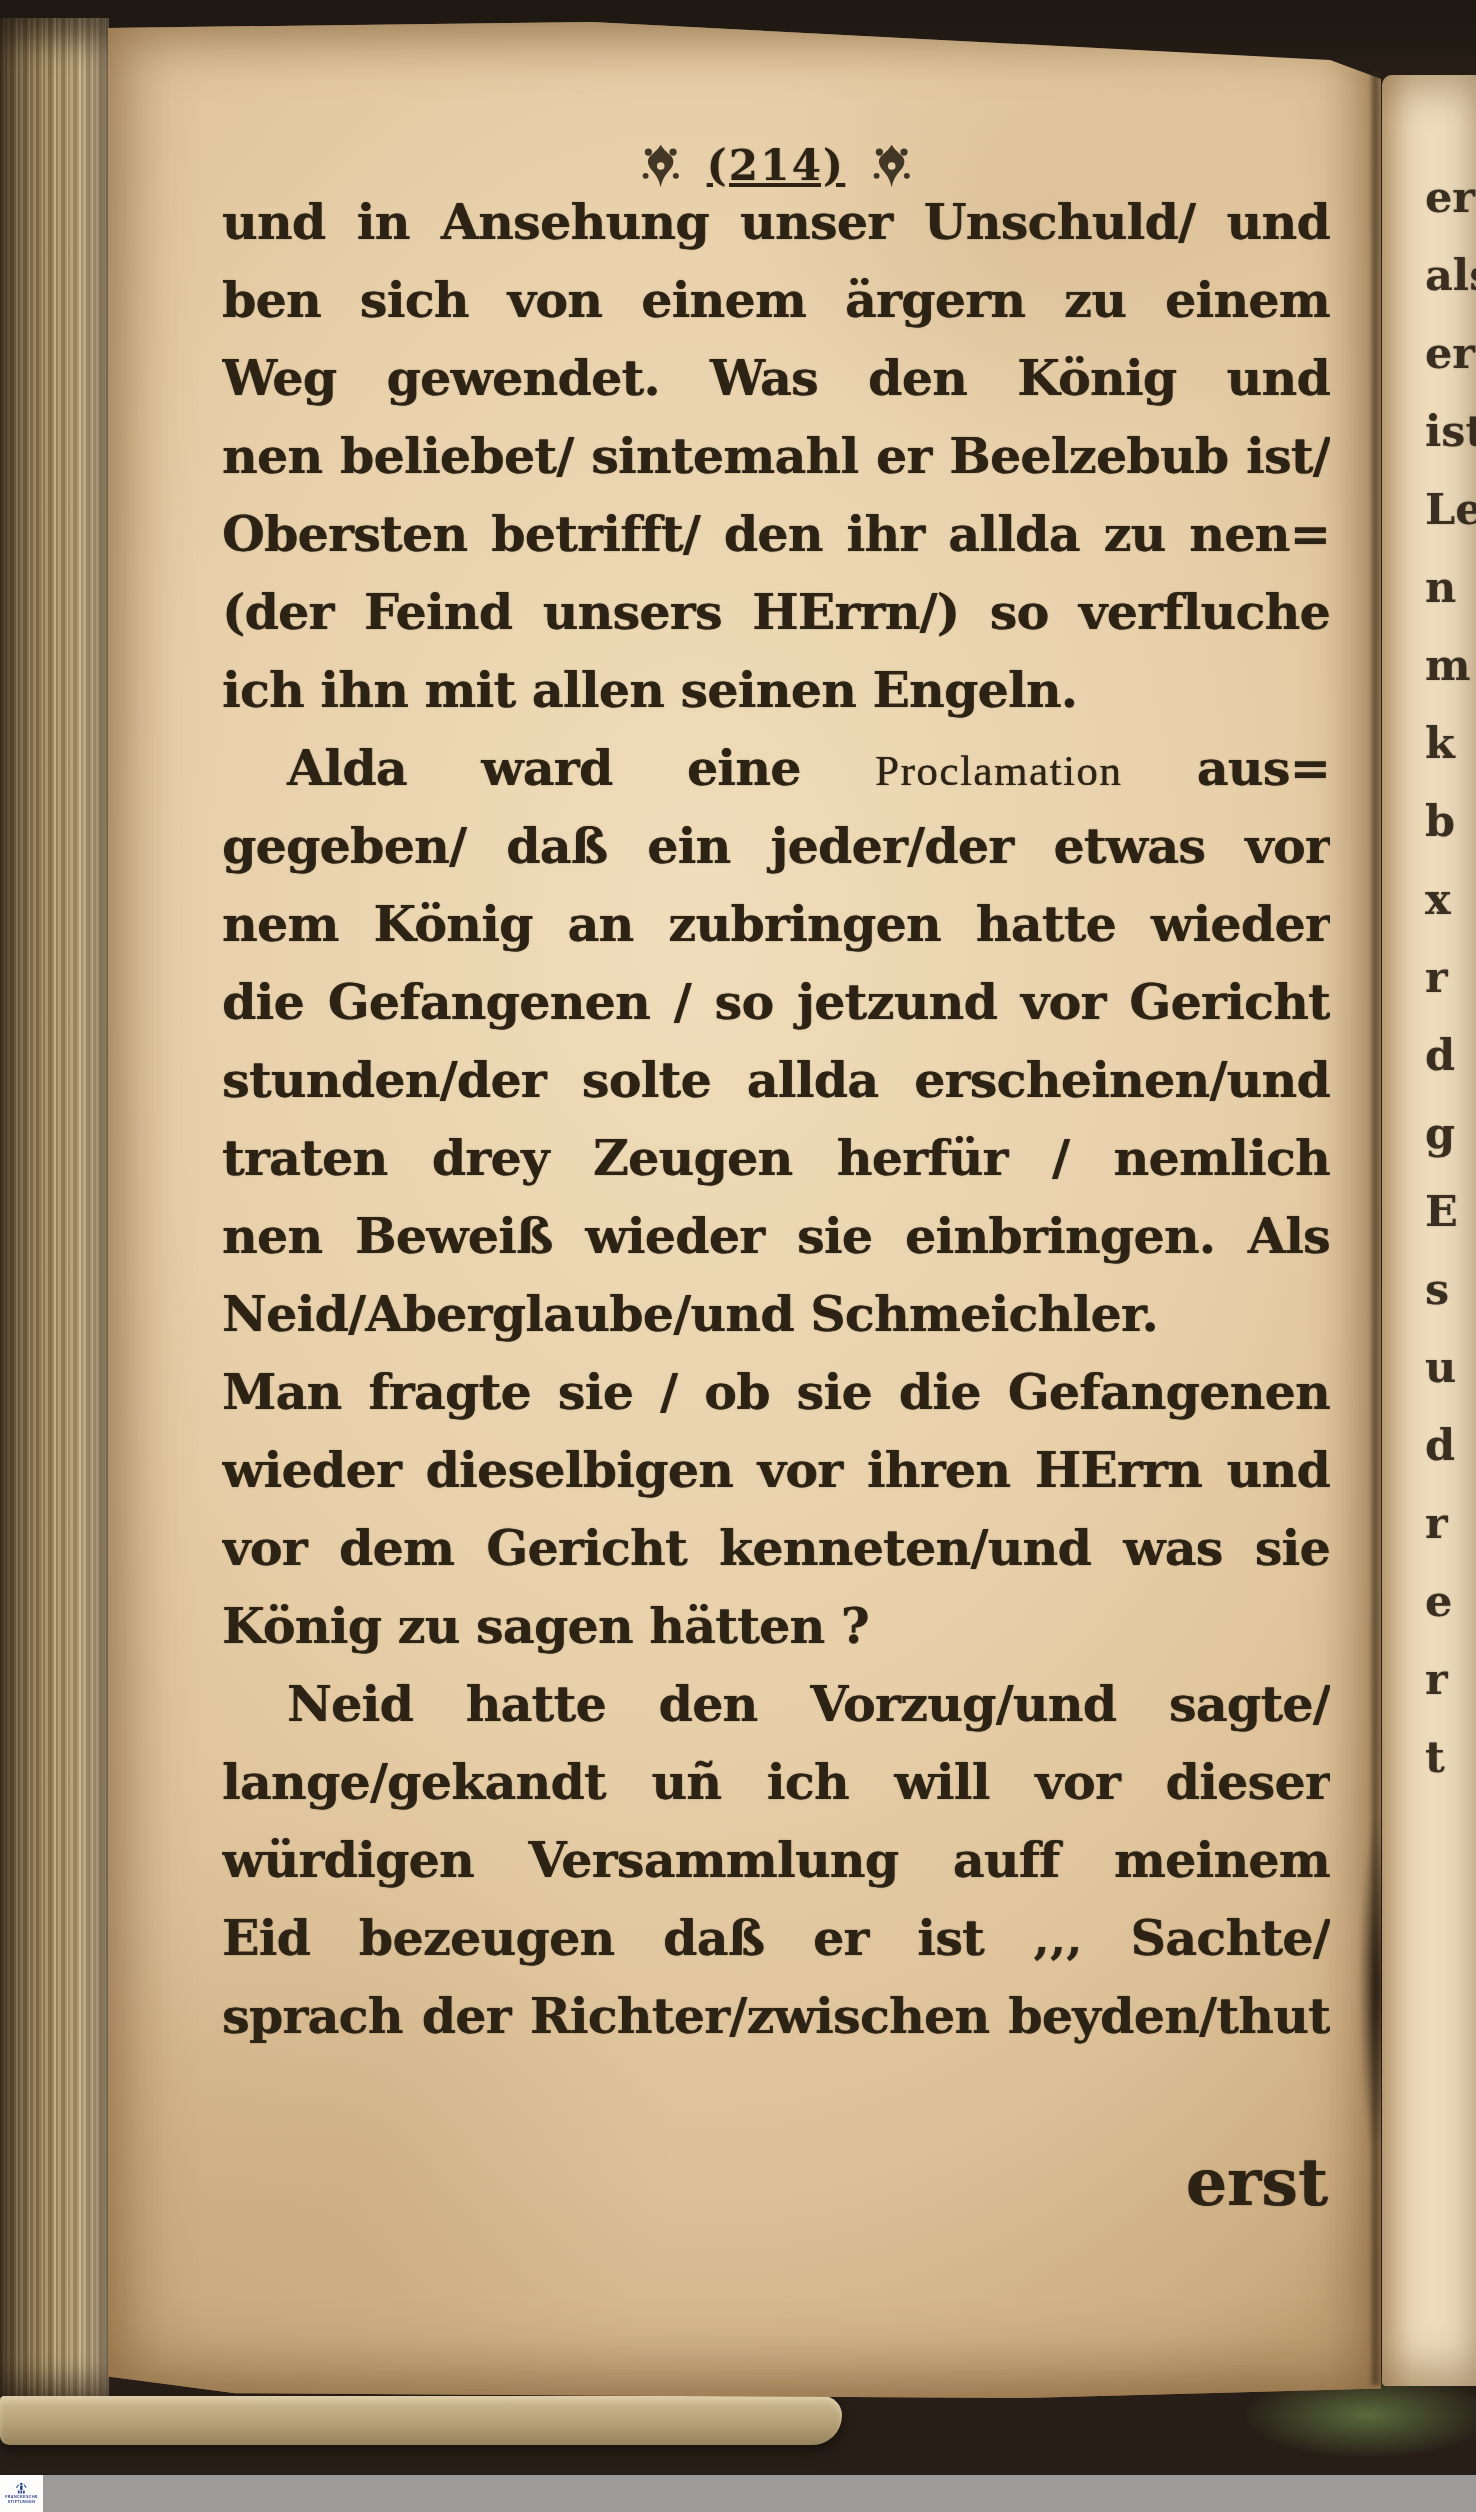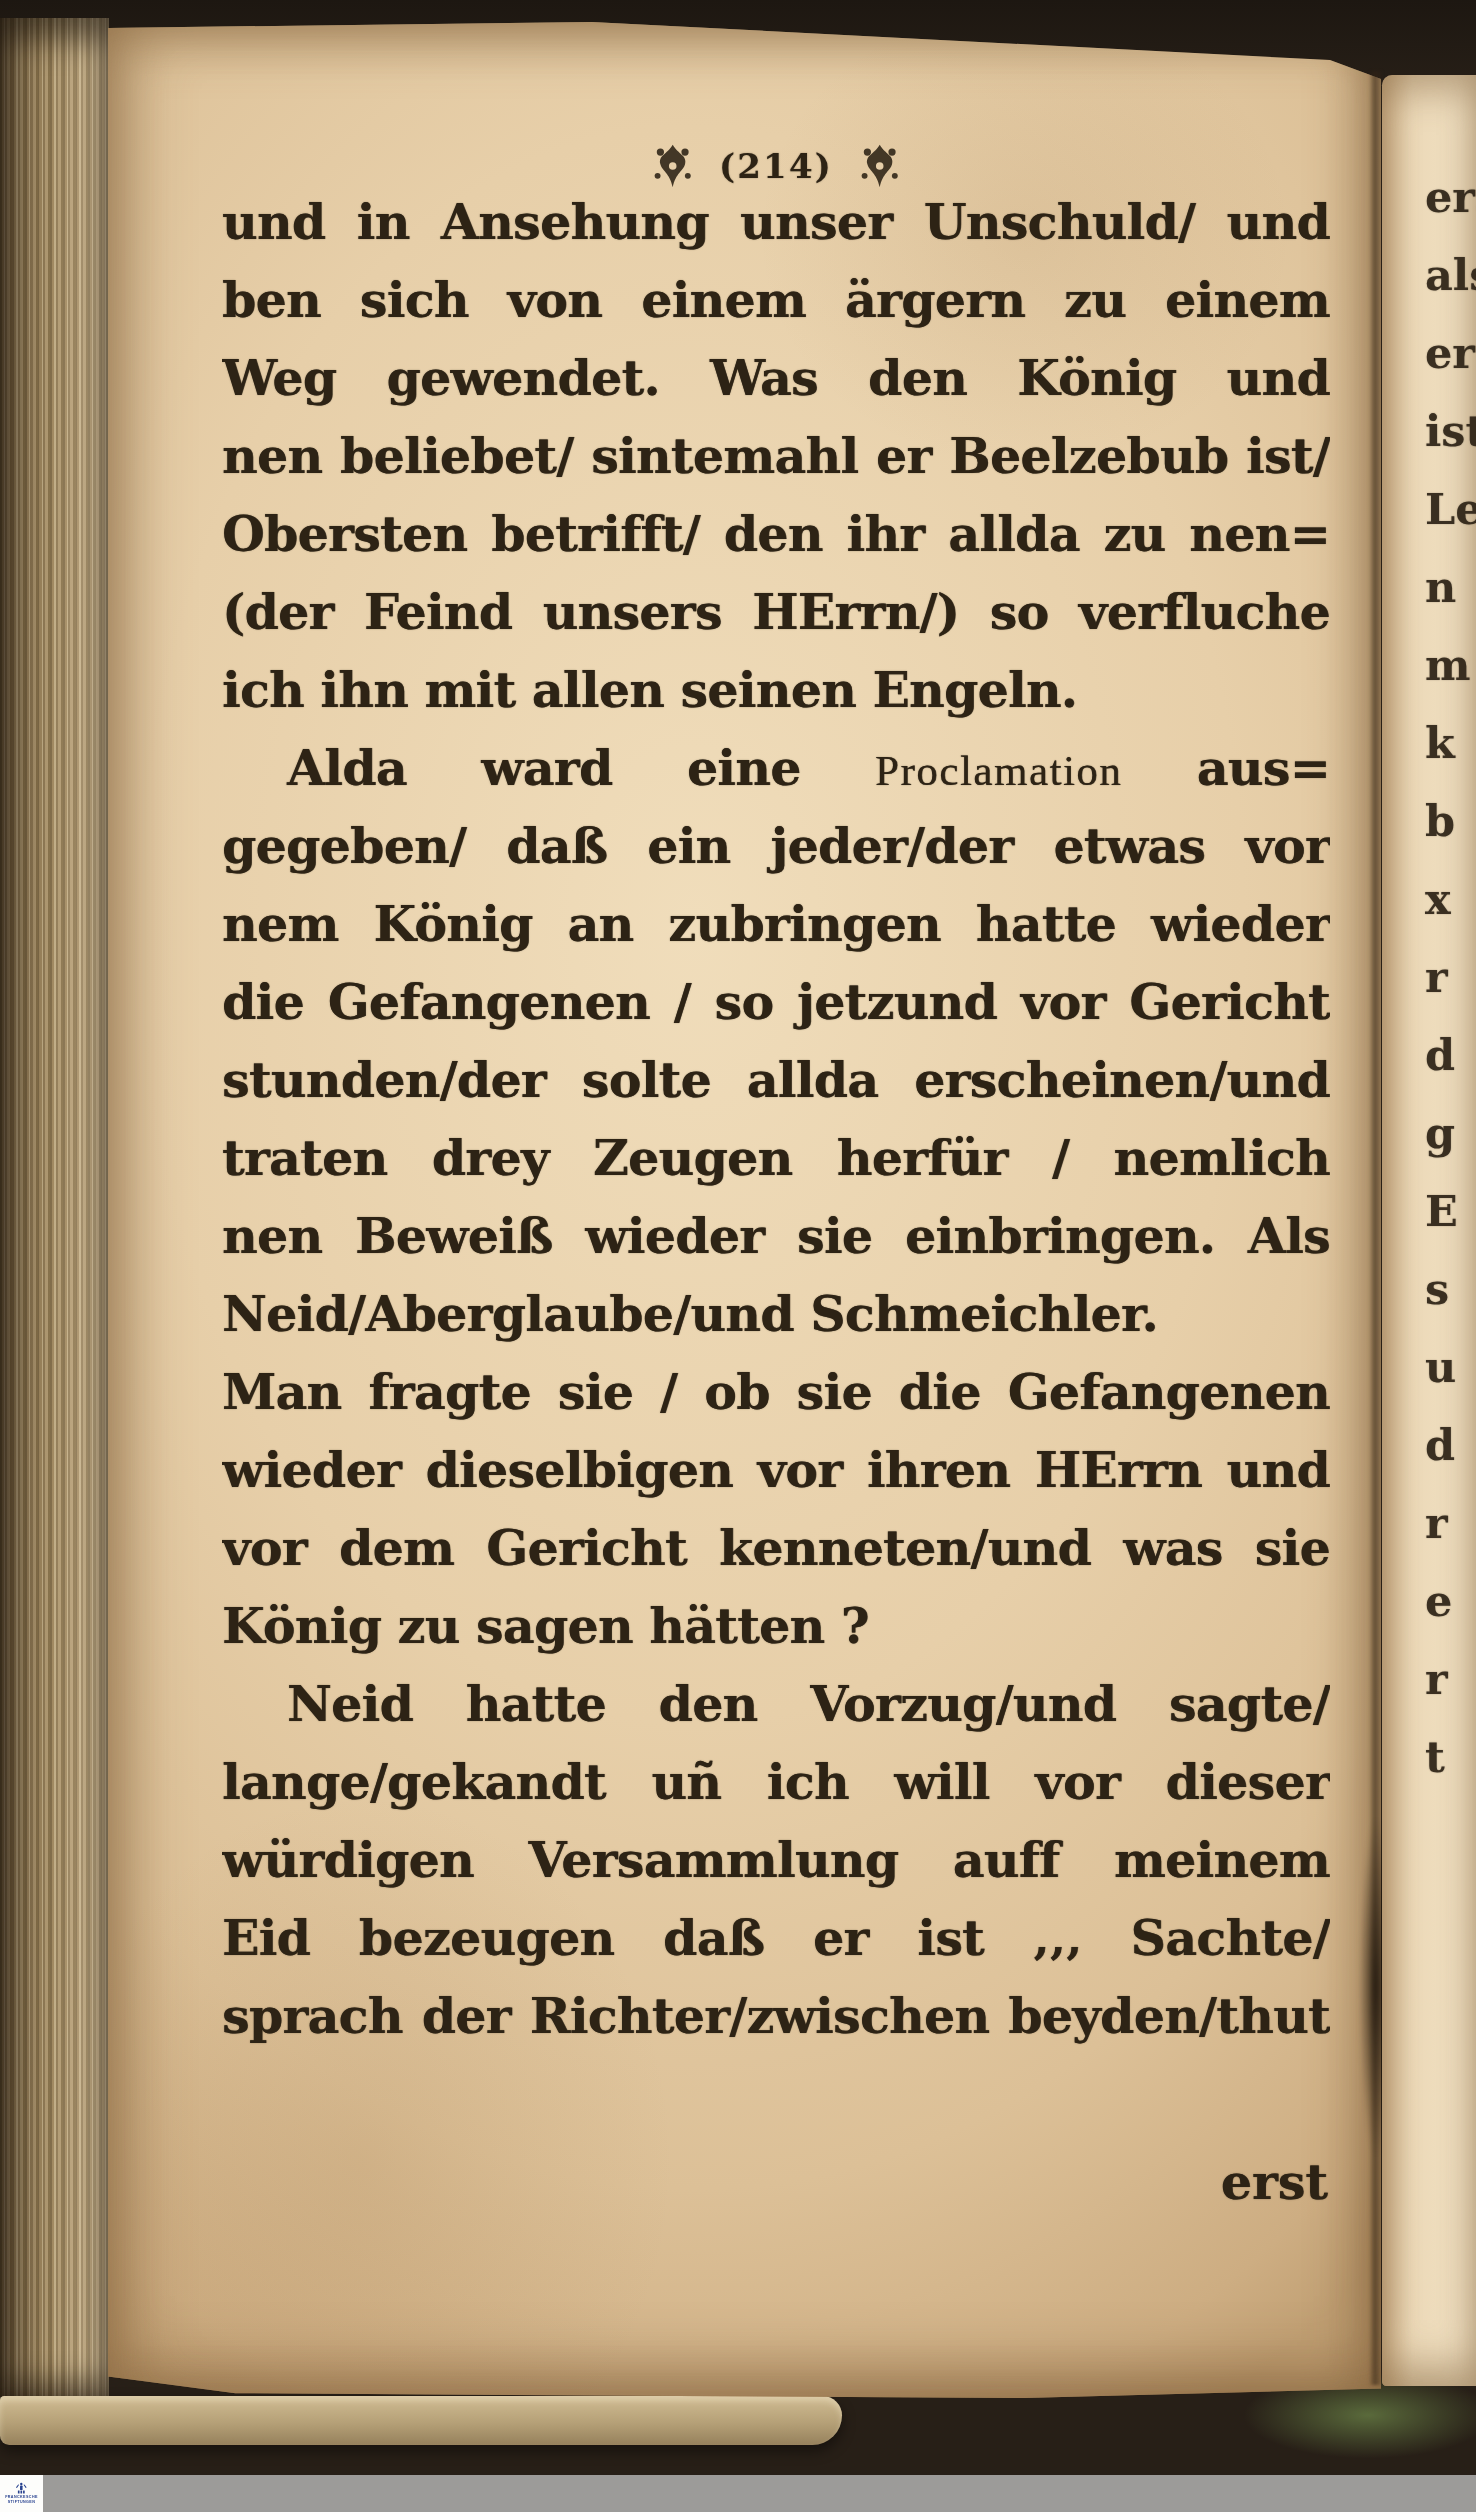--- a/index.html
+++ b/index.html
@@ -46,37 +46,38 @@
       inset -28px 0 47px rgba(118,86,50,.38),
       inset 0 -35px 55px rgba(124,90,52,.40);
     color:#2d2315;
   }
   #page-header{
     position:absolute;left:114px;top:108px;width:1108px;height:71px;
     display:flex;align-items:center;justify-content:center;gap:26.6px;
   }
   .ornament svg{display:block;height:46px;width:auto;opacity:.88;}
   #page-number{
-    font-size:34px;font-weight:600;letter-spacing:2.2px;
+    font-size:42px;font-weight:600;letter-spacing:2.2px;
     text-shadow:0 0 1.5px rgba(45,35,22,.5);
+    text-decoration:underline;
   }
   #body-text{position:absolute;left:114px;top:161px;width:1108px;}
   .line{
     height:78px;line-height:78px;overflow:hidden;
     font-size:49px;font-weight:700;letter-spacing:-0.7px;
     text-shadow:0 0 1.5px rgba(45,35,22,.45), 0.4px 0 0 rgba(45,35,22,.65);
     white-space:nowrap;
   }
   .jline{text-align:justify;white-space:normal;}
   .jline::after{content:"";display:inline-block;width:100%;height:0;}
   .indent{text-indent:65px;}
   .antiqua{font-weight:400;font-size:43px;letter-spacing:1.5px;font-family:"Liberation Serif","DejaVu Serif",serif;}
   #catchword{
     position:absolute;right:53px;top:2121px;height:78px;line-height:78px;
-    font-size:49px;font-weight:700;
+    font-size:65px;font-weight:700;
     text-shadow:0 0 1.5px rgba(45,35,22,.5), 0.4px 0 0 rgba(45,35,22,.7);
   }
   
   #fold{
     position:absolute;left:1369px;top:71px;width:13.3px;height:2314px;
     background:linear-gradient(90deg, rgba(58,42,24,0), rgba(50,36,20,.6) 45%, rgba(58,42,24,.12));
     filter:blur(1.5px);
   }
   #fold-blob{
     position:absolute;left:1359px;top:1817px;width:34px;height:340px;

